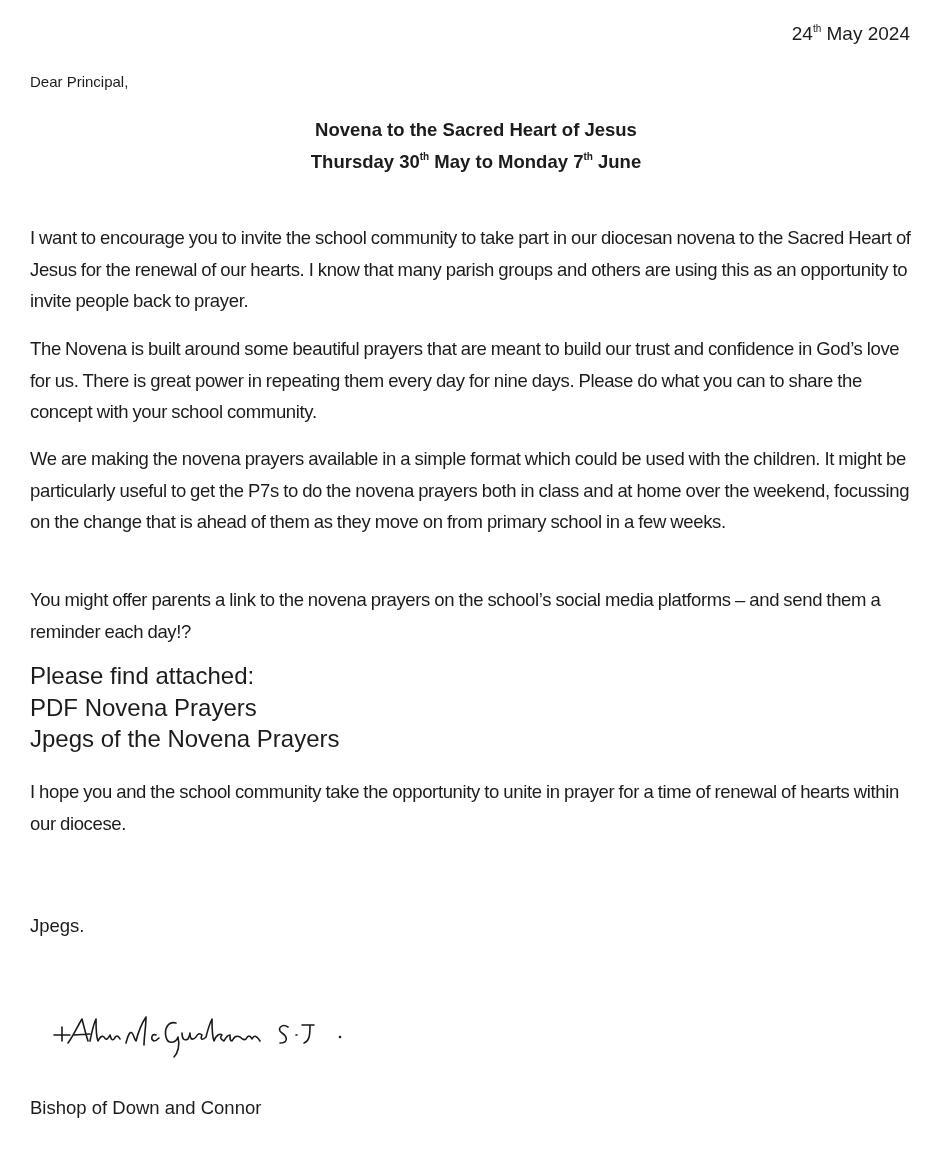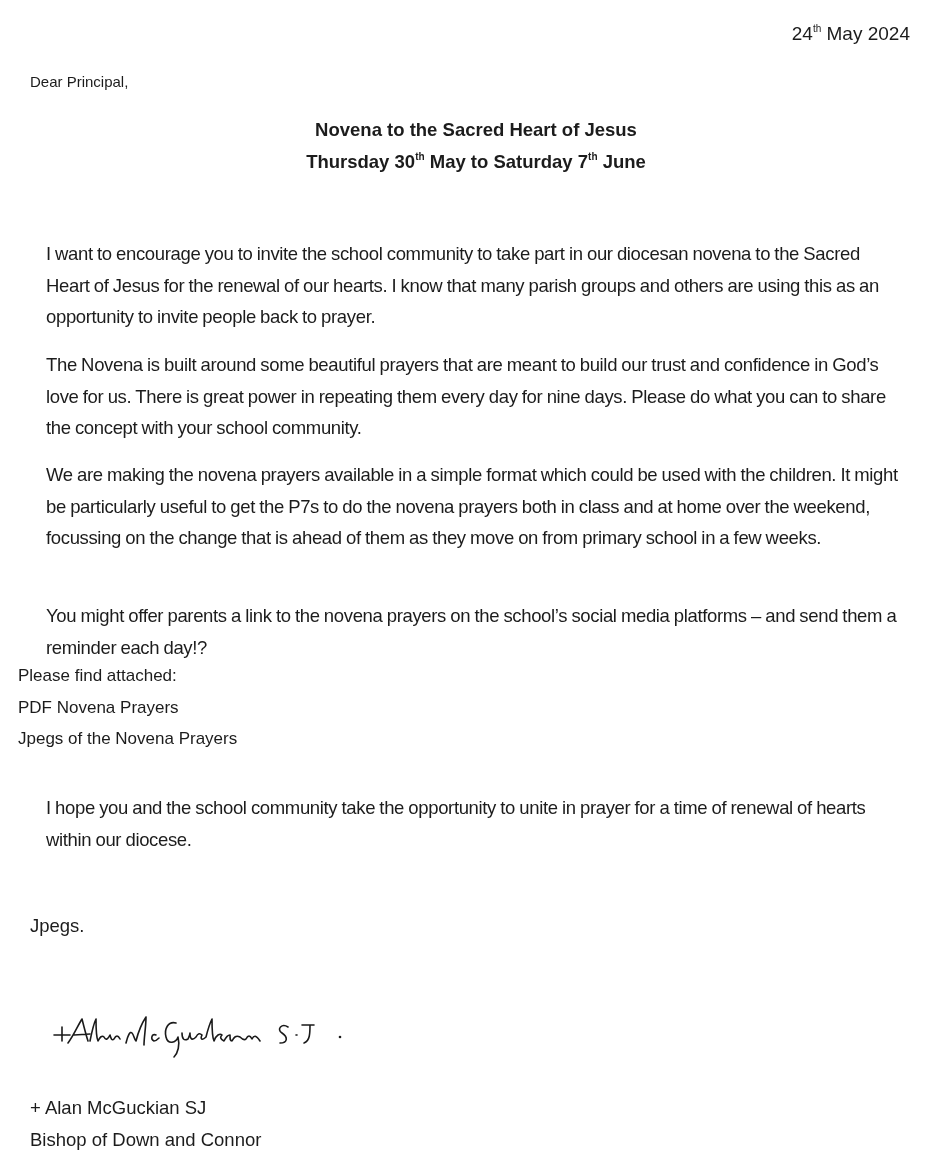--- a/index.html
+++ b/index.html
@@ -14,50 +14,50 @@
       font-size: 19px; line-height: 24px;
     }
     sup { font-size: 10px; line-height: 0; vertical-align: 8px; }
     .salutation { position: absolute; left: 30px; top: 70px; font-size: 15px; line-height: 24px; }
     .heading {
       position: absolute; left: 0; top: 114px; width: 952px;
       text-align: center; font-weight: bold; font-size: 18.5px; line-height: 32px;
     }
     .body-text { position: absolute; left: 30px; width: 890px; }
     p.para {
-      margin: 16px; font-size: 18.5px; line-height: 31.5px;
+      margin: 0; font-size: 18.5px; line-height: 31.5px;
       letter-spacing: -0.35px; word-spacing: -0.5px;
       font-family: "Liberation Sans Narrow", "Liberation Sans", sans-serif;
     }
     .p1 { top: 222px; }
     .p2 { top: 333px; }
     .p3 { top: 443px; }
     .p4 { top: 584px; }
-    .attachments { position: absolute; left: 18px; top: 660px; font-size: 17px; line-height: 31.5px; }
+    .attachments { position: absolute; left: 30px; top: 660px; font-size: 24px; line-height: 31.5px; }
     .attachments div { white-space: nowrap; }
     .p5 { top: 776px; }
     .closing { position: absolute; left: 30px; top: 912px; font-size: 18.5px; line-height: 28px; }
     .signature { position: absolute; left: 48px; top: 1005px; width: 330px; height: 60px; }
     .signer { position: absolute; left: 30px; top: 1092px; font-size: 18.5px; line-height: 31.5px; }
   </style>
 </head>
 <body>
 
 <div class="letter">
 
   <div class="date">
     <span>24</span><sup>th</sup><span> May 2024</span>
   </div>
 
   <div class="salutation">Dear Principal,</div>
 
   <div class="heading">
     <div>Novena to the Sacred Heart of Jesus</div>
     <div>
-      <span>Thursday 30</span><sup>th</sup><span> May to Saturday 7</span><sup>th</sup><span> June</span>
+      <span>Thursday 30</span><sup>th</sup><span> May to Monday 7</span><sup>th</sup><span> June</span>
     </div>
   </div>
 
   <div class="body-text p1">
     <p class="para">I want to encourage you to invite the school community to take part in our diocesan novena to the Sacred Heart of Jesus for the renewal of our hearts. I know that many parish groups and others are using this as an opportunity to invite people back to prayer.</p>
   </div>
 
   <div class="body-text p2">
     <p class="para">The Novena is built around some beautiful prayers that are meant to build our trust and confidence in God’s love for us. There is great power in repeating them every day for nine days. Please do what you can to share the concept with your school community.</p>
   </div>
@@ -101,17 +101,16 @@
     <path d="M240 22 C234 18 228 24 234 28 C240 32 240 38 232 38"></path>
 
     <path d="M248 30 L249 30"></path>
 
     <path d="M254 20 L266 20 M262 20 C262 28 262 36 256 38"></path>
 
     <circle cx="292" cy="32" r="1.3" fill="#1a1a1a" stroke="none"></circle>
   </svg>
 
   <div class="signer">
-    <div>+ Alan McGuckian SJ</div>
     <div>Bishop of Down and Connor</div>
   </div>
 
 </div>
 
 </body></html>

